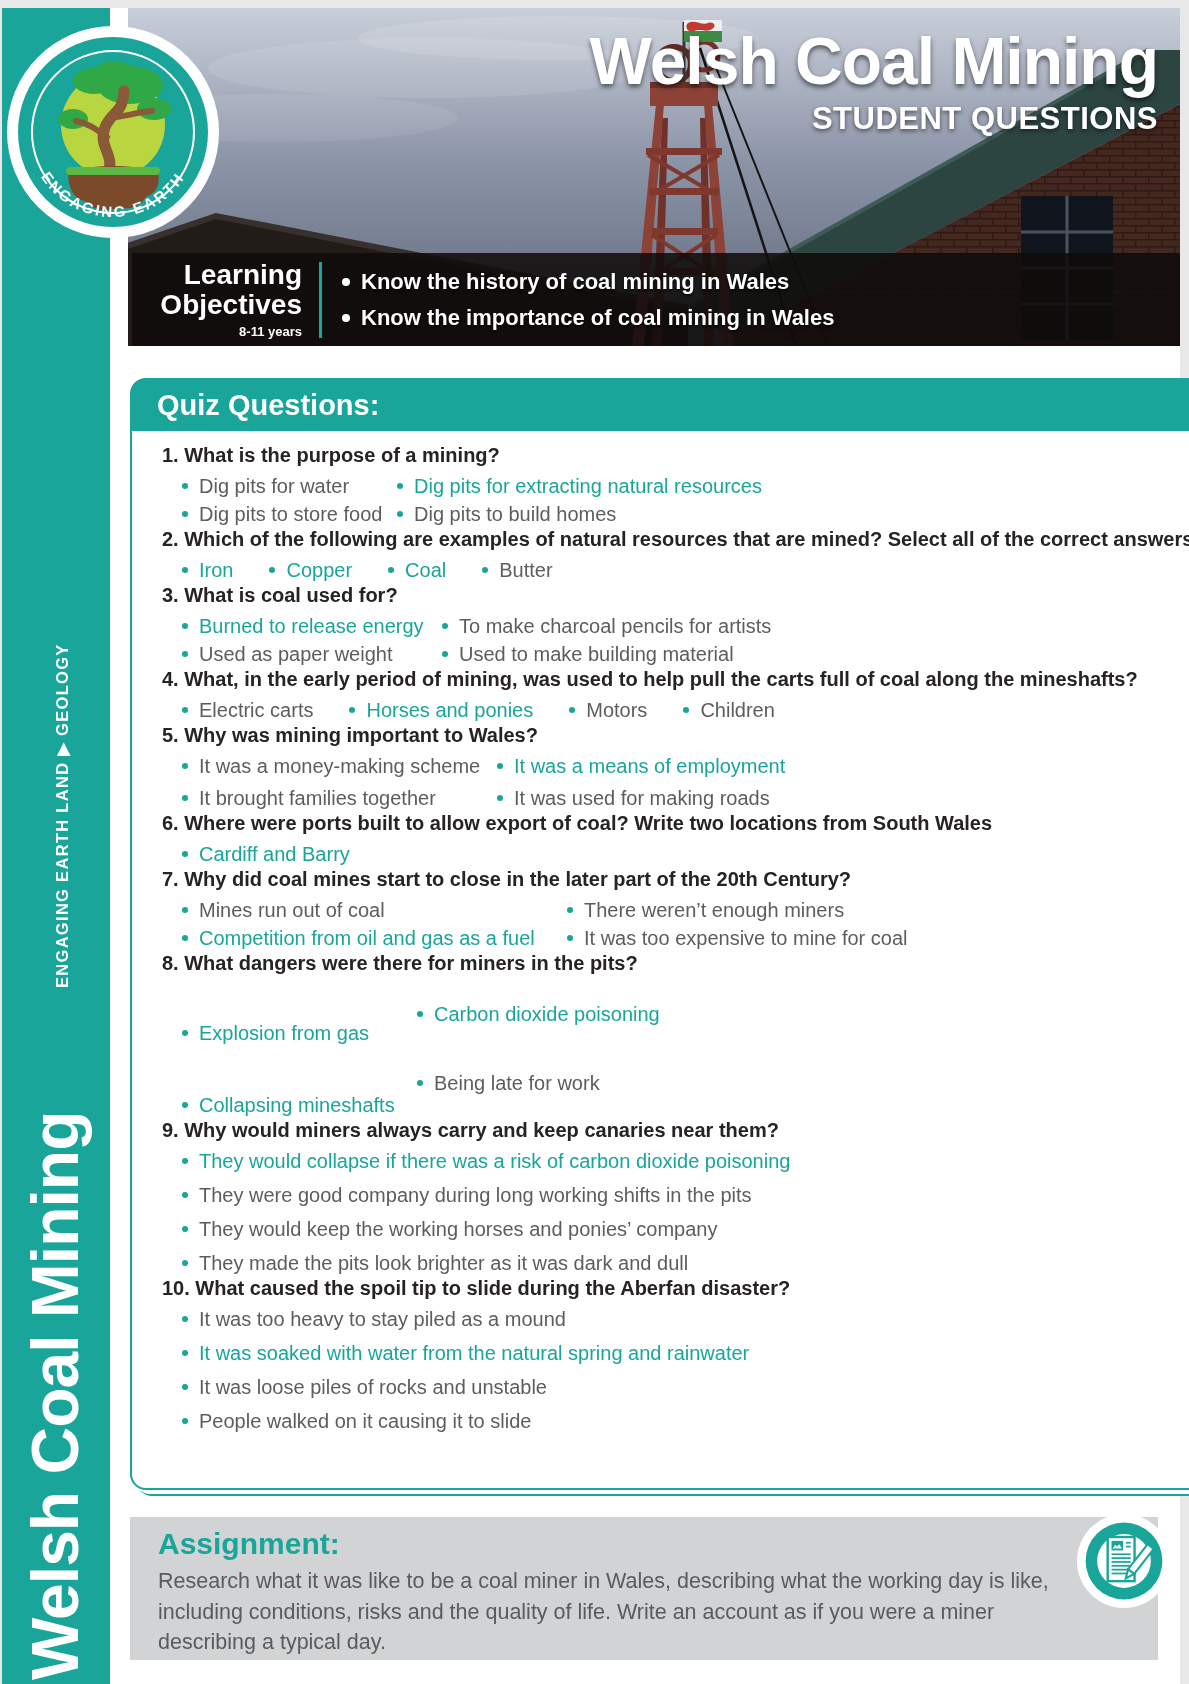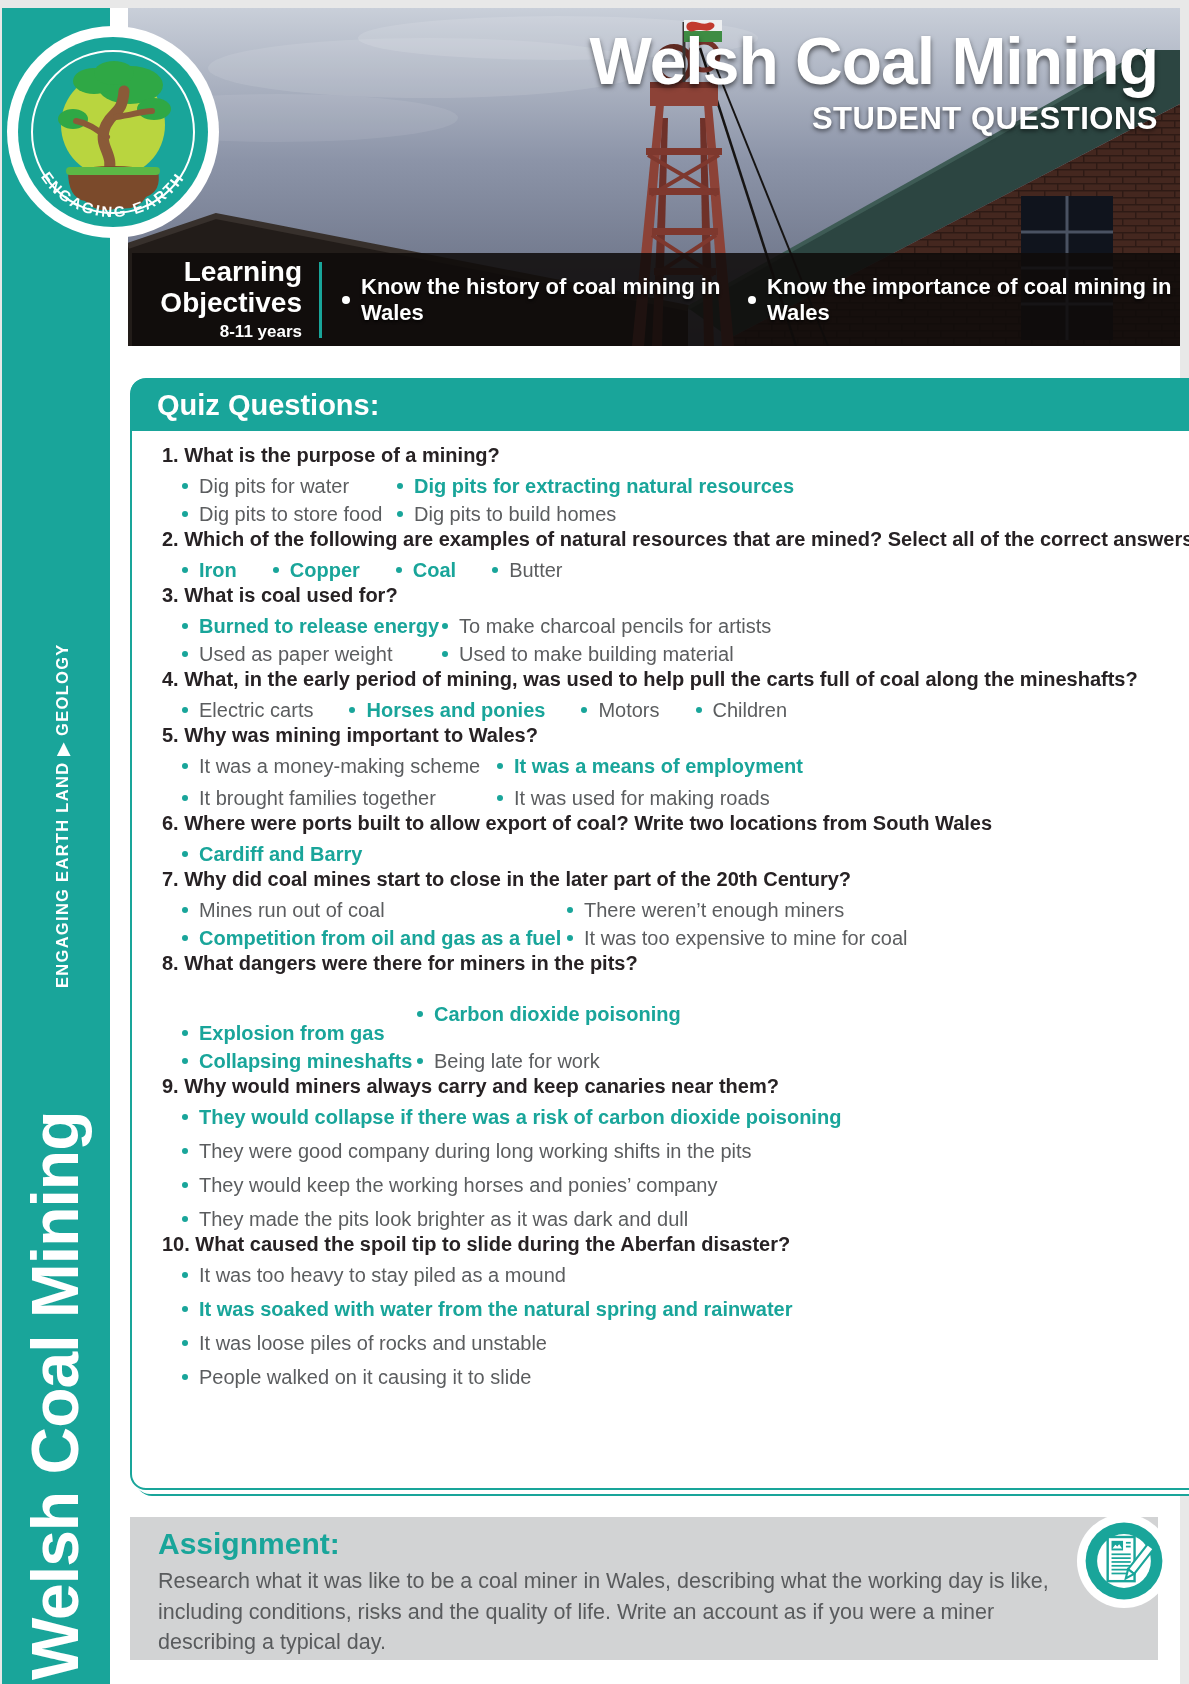--- a/index.html
+++ b/index.html
@@ -66,23 +66,23 @@
     text-shadow:0 2px 4px rgba(0,0,0,.55);
   }
   .objectives{
     position:absolute; left:4px; bottom:0; width:100%; height:93px;
     background:rgba(15,11,10,.87);
     display:flex; align-items:center;
     z-index:2;
   }
   .obj-left{ width:170px; flex:none; text-align:right; color:#FFFFFF; }
   .obj-line{ font-size:28px; font-weight:bold; line-height:1.08; }
-  .obj-age{ font-size:17px; font-weight:bold; margin-top:4px; }
+  .obj-age{ font-size:13px; font-weight:bold; margin-top:4px; }
   .obj-divider{ width:3px; height:76px; background:var(--teal); margin:0 20px 0 17px; flex:none; }
-  .obj-items{ display:flex; flex-direction:row; gap:10px; }
+  .obj-items{ display:flex; flex-direction:column; gap:10px; }
   .obj-item{
     color:#FFFFFF; font-weight:bold; font-size:22px;
     display:flex; align-items:center; gap:11px;
     text-shadow:0 2px 3px rgba(0,0,0,.7);
   }
   .obj-dot{ width:8px; height:8px; border-radius:50%; background:#FFFFFF; flex:none; }
 
   
   .logo{
     position:absolute; left:4px; top:17px;
@@ -127,21 +127,21 @@
     display:flex; flex-direction:column; gap:2px;
   }
   .q-options.spaced{ gap:6px; }
   .q-options.stacked{ gap:8px;text-align:right; }
   .q-row{ display:flex; }
   .q-row.row-inline{ gap:36px; }
   .q-opt{
     display:flex; align-items:center; gap:11px;
     font-size:20px; color:var(--gray); line-height:26px;
   }
-  .q-opt.correct{ color:var(--teal); font-weight:bold; }
+  .q-opt.correct{ color:var(--teal); font-weight:normal; }
   .dot{ width:6px; height:6px; border-radius:50%; background:var(--teal); flex:none; }
 
   
   .assignment{
     position:absolute; left:128px; top:1509px;
     width:1028px; height:143px;
     background:var(--assign-gray);
     padding:10px 150px 0 28px;
   }
   .assign-title{ color:var(--teal); font-size:30px; font-weight:bold; }
@@ -460,21 +460,21 @@
               <div class="q-opt correct" style="width: 235px; margin-top: 39px;">
                 <span class="dot"></span>
                 <span>Explosion from gas</span>
               </div>
               <div class="q-opt correct">
                 <span class="dot"></span>
                 <span>Carbon dioxide poisoning</span>
               </div>
             </div>
             <div class="q-row row-grid">
-              <div class="q-opt correct" style="width: 235px;">
+              <div class="q-opt correct" style="width: 235px; margin-top: 44px;">
                 <span class="dot"></span>
                 <span>Collapsing mineshafts</span>
               </div>
               <div class="q-opt">
                 <span class="dot"></span>
                 <span>Being late for work</span>
               </div>
             </div>
           </div>
         </div>

